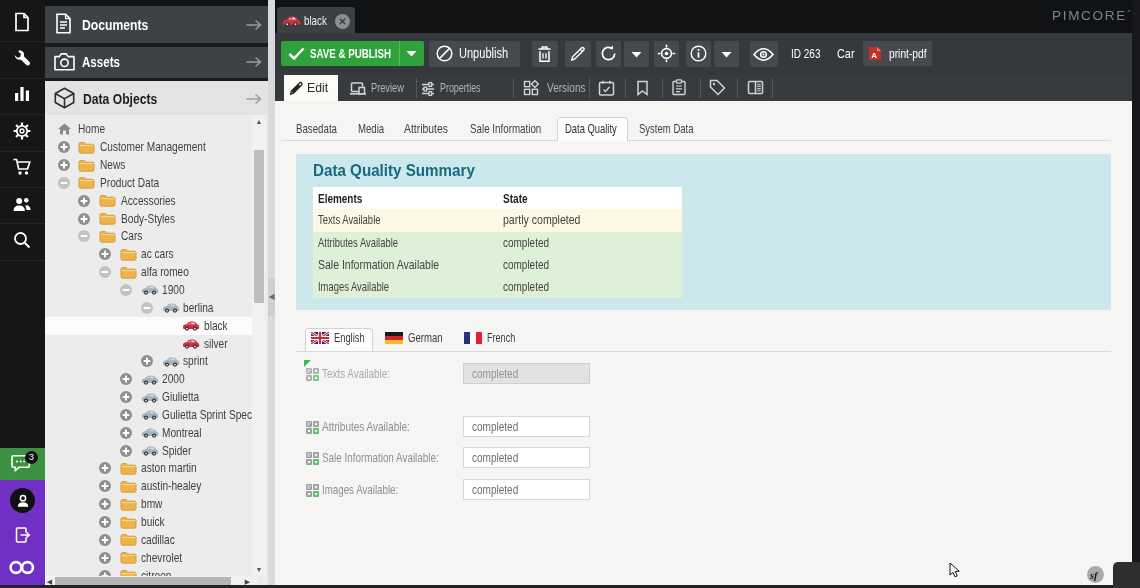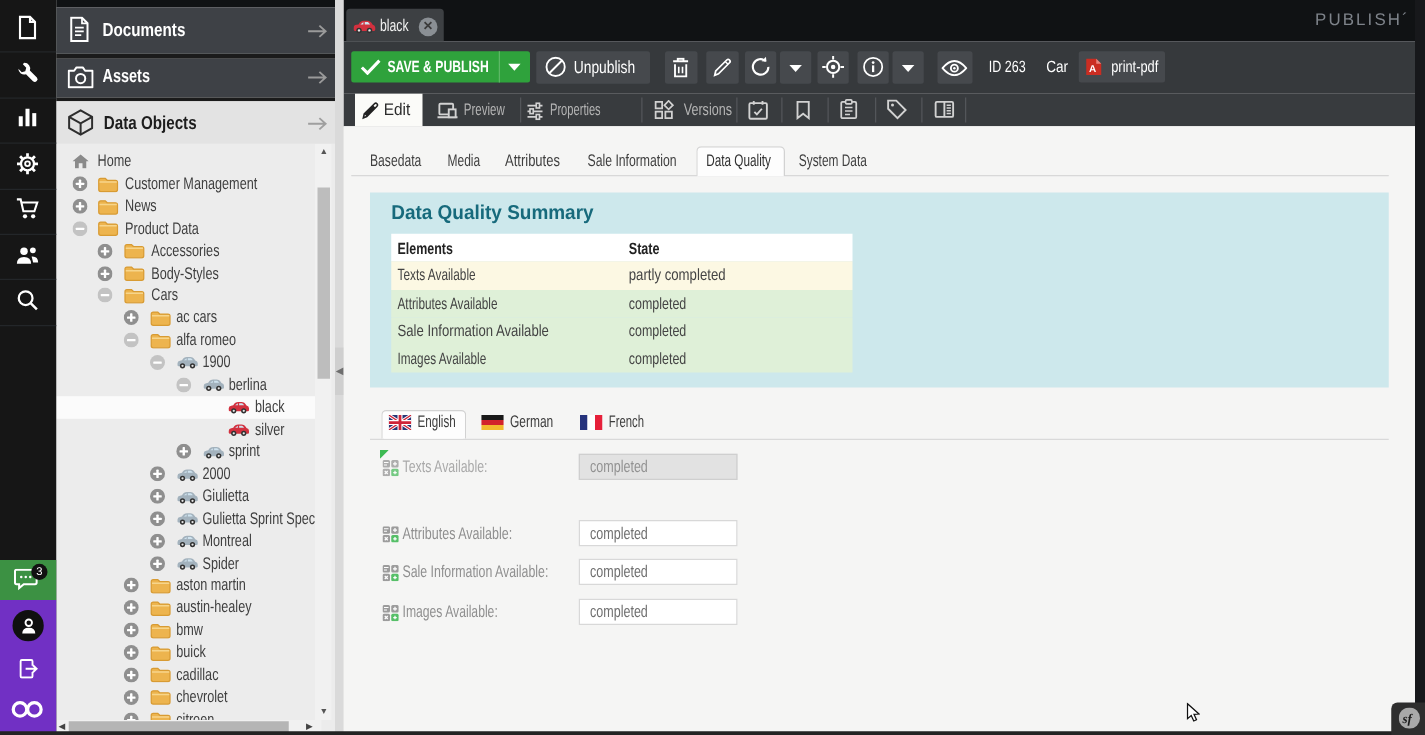--- a/index.html
+++ b/index.html
@@ -396,21 +396,21 @@
         <path d="M1 8 Q1 6 3.2 5.8 L4.8 5.5 Q6.3 2.6 9 2.6 L11.8 2.6 Q14.4 2.6 16 5.6 Q18.2 6.2 18.2 8 L18.2 9.8 Q18.2 10.7 17.2 10.7 L2 10.7 Q1 10.7 1 9.8 Z" fill="#d2303e"></path>
         <path d="M6.3 5.5 L8.7 3.6 L8.7 5.5 Z M9.8 5.5 L9.8 3.6 L12.2 3.6 Q13.3 4.1 14 5.5 Z" fill="#cfe3ef"></path>
         <circle cx="5.2" cy="10.3" r="2.2" fill="#323232"></circle>
         <circle cx="5.2" cy="10.3" r="0.95" fill="#e8e8e8"></circle>
         <circle cx="13.6" cy="10.3" r="2.2" fill="#323232"></circle>
         <circle cx="13.6" cy="10.3" r="0.95" fill="#e8e8e8"></circle>
       </svg></div>
 <div style="position:absolute;left:304px;top:20.5px;font-size:13.5px;font-weight:normal;color:#f2f2f2;white-space:nowrap;transform:translateY(-54%) scaleX(0.725);transform-origin:0 50%;">black</div>
 <div style="position:absolute;left:335px;top:13.5px;width:15px;height:15px;border-radius:50%;background:#8a8f94;"></div>
 <div style="position:absolute;left:335px;top:13.5px;width:15px;height:15.5px;line-height:15.5px;text-align:center;color:#3a3a3a;font-size:10px;font-weight:bold;">✕</div>
-<div style="position:absolute;left:1052px;top:15.5px;font-size:13.5px;font-weight:normal;color:#7e838a;white-space:nowrap;letter-spacing:1.7px;transform:translateY(-54%) scaleX(1.000);transform-origin:0 50%;">PUBLISH´</div>
+<div style="position:absolute;left:1052px;top:15.5px;font-size:13.5px;font-weight:normal;color:#7e838a;white-space:nowrap;letter-spacing:1.7px;transform:translateY(-54%) scaleX(1.000);transform-origin:0 50%;">PIMCORE´</div>
 <div style="position:absolute;left:275px;top:33px;width:857px;height:42px;background:#36393c;"></div>
 <div style="position:absolute;left:281px;top:40.5px;width:143px;height:25.5px;background:#2fa23c;border-radius:2px;"></div>
 <div style="position:absolute;left:398.5px;top:40.5px;width:1px;height:25.5px;background:#5cb765;"></div>
 <div style="position:absolute;left:288px;top:47px;line-height:0;"><svg width="17" height="13" viewBox="0 0 17 13">
         <path d="M1.5 7 L6 11.5 L15.5 1.5" fill="none" stroke="#fff" stroke-width="2.5"></path>
       </svg></div>
 <div style="position:absolute;left:309.5px;top:53.5px;font-size:13px;font-weight:bold;color:#fff;white-space:nowrap;transform:translateY(-54%) scaleX(0.749);transform-origin:0 50%;">SAVE &amp; PUBLISH</div>
 <div style="position:absolute;left:405.5px;top:50px;line-height:0;"><svg width="11" height="7" viewBox="0 0 11 7">
         <path d="M0.5 1 L5.5 6.5 L10.5 1 Z" fill="#fff"></path>
       </svg></div>
@@ -628,19 +628,19 @@
         <path d="M10 1.4 v3.2 M8.4 3 h3.2" stroke="#fff" stroke-width="1"></path>
         <path d="M1.8 8.8 l2.4 2.4 M4.2 8.8 l-2.4 2.4" stroke="#fff" stroke-width="1"></path>
         <path d="M8.6 10 h2.8 M10 8.6 v2.8" stroke="#fff" stroke-width="1"></path>
       </svg></div>
 <div style="position:absolute;left:321.5px;top:489.5px;font-size:13.5px;font-weight:normal;color:#8f8f8f;white-space:nowrap;transform:translateY(-54%) scaleX(0.722);transform-origin:0 50%;">Images Available:</div>
 <div style="position:absolute;left:463px;top:478.5px;width:127px;height:21px;background:#fff;border:1px solid #d8d8d8;"></div>
 <div style="position:absolute;left:471.5px;top:489.5px;font-size:13.5px;font-weight:normal;color:#6f6f6f;white-space:nowrap;transform:translateY(-54%) scaleX(0.743);transform-origin:0 50%;">completed</div>
 <div style="position:absolute;left:1132px;top:0px;width:8px;height:588px;background:#17181b;"></div>
 <div style="position:absolute;left:0px;top:584.5px;width:1140px;height:3.5px;background:#232323;"></div>
 <div style="position:absolute;left:1113px;top:561.5px;width:27px;height:26.5px;background:#2e2e2e;border-radius:5px 0 0 0;"></div>
-<div style="position:absolute;left:1119px;top:565.5px;line-height:0;"><svg width="17" height="17" viewBox="0 0 17 17">
+<div style="position:absolute;left:1087px;top:565.5px;line-height:0;"><svg width="17" height="17" viewBox="0 0 17 17">
         <circle cx="8.5" cy="8.5" r="8.5" fill="#a9a9a9"></circle>
         <text x="3" y="12.5" font-family="Liberation Serif" font-size="10.5" font-style="italic" font-weight="bold" fill="#1b1b1b">sf</text>
       </svg></div>
 <div style="position:absolute;left:948.5px;top:561.5px;line-height:0;"><svg width="11" height="16" viewBox="0 0 11 16">
         <path d="M1 1 L1 13 L4 10.4 L6 14.8 L8.2 13.8 L6.2 9.5 L10.2 9.2 Z" fill="#fff" stroke="#111" stroke-width="1"></path>
       </svg></div>
 </div>
 </body></html>

